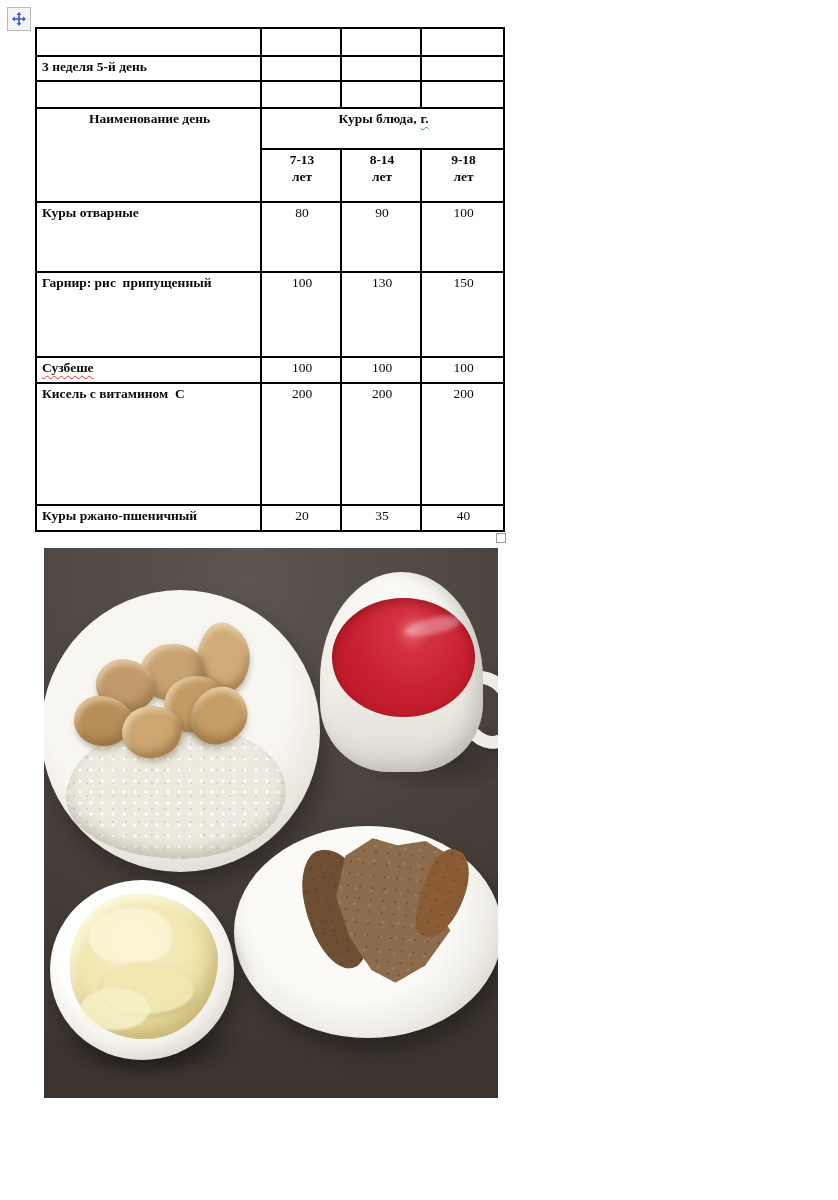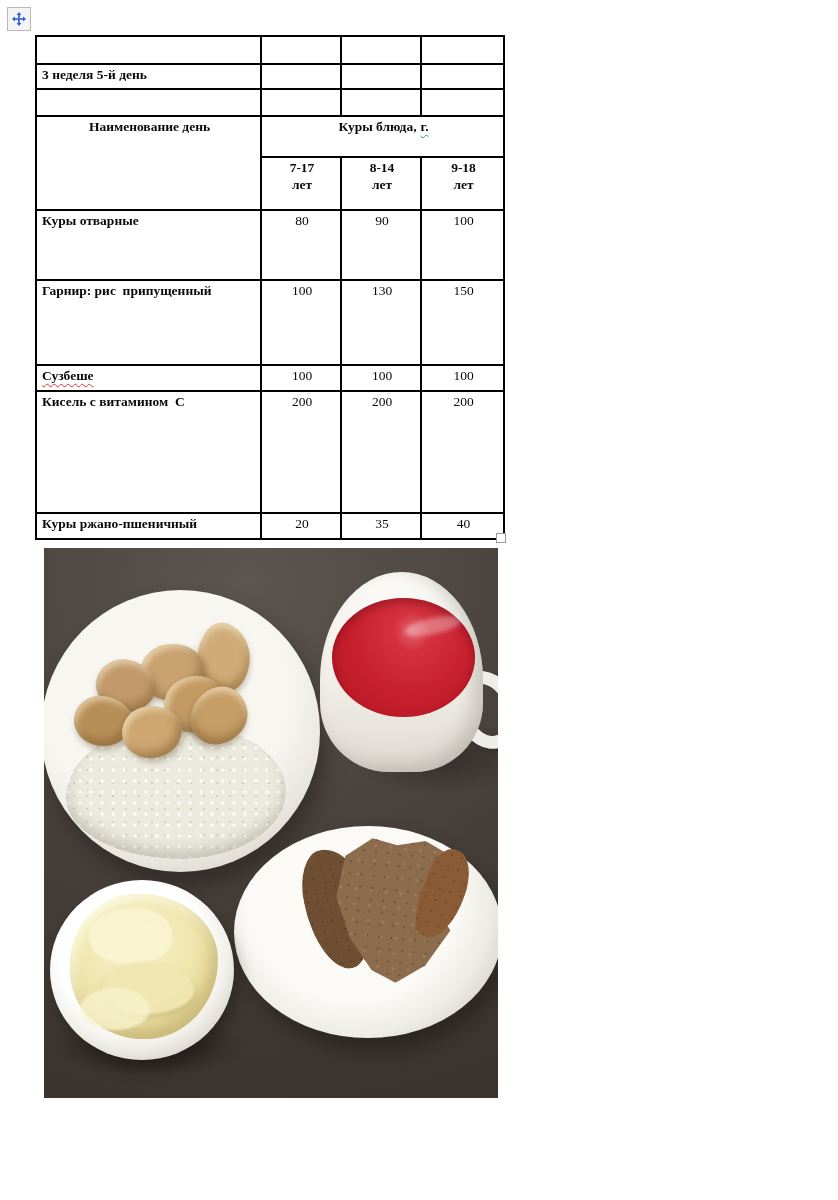--- a/index.html
+++ b/index.html
@@ -6,21 +6,21 @@
   .page{position:relative;width:838px;height:1200px;background:#ffffff;overflow:hidden;
         font-family:"Liberation Serif","DejaVu Serif",serif;color:#0a0a0a;}
 
   
   .move-handle{position:absolute;left:7px;top:7px;width:24px;height:24px;background:#f4f4f4;
                border:1px solid #b9b9b9;box-sizing:border-box;display:flex;align-items:center;justify-content:center;}
   .resize-handle{position:absolute;left:496px;top:533px;width:10px;height:10px;background:#fefefe;
                  border:1px solid #9a9a9a;box-sizing:border-box;}
 
   
-  table.menu{position:absolute;left:35px;top:35px;width:468px;border-collapse:collapse;table-layout:fixed;}
+  table.menu{position:absolute;left:35px;top:27px;width:468px;border-collapse:collapse;table-layout:fixed;}
   table.menu td{border:2px solid #000;vertical-align:top;font-size:13.5px;line-height:1.25;
                 padding:2px 3px 0 5px;overflow:hidden;box-sizing:border-box;}
   td.namecol{white-space:pre-wrap;font-weight:bold;}
   td.num{text-align:center;padding-left:0;padding-right:0;}
   td.b{font-weight:bold;}
   td.center-mid{text-align:center;vertical-align:middle;padding:0;}
   .misspell{text-decoration:underline wavy #e0312b;text-decoration-thickness:1px;text-underline-offset:3px;}
   .grammar{text-decoration:underline wavy #2d9e2d;text-decoration-thickness:1px;text-underline-offset:3px;margin-left:4px;}
 
   
@@ -118,21 +118,21 @@
       <td></td>
       <td></td>
       <td></td>
       <td></td>
     </tr>
     <tr style="height:41px">
       <td rowspan="2" class="b center-mid"><span>Наименование день</span></td>
       <td colspan="3" class="b center-mid"><span>Куры блюда,</span><span class="grammar">г.</span></td>
     </tr>
     <tr style="height:53px">
-      <td class="b center-mid"><span>7-17</span><br><span>лет</span></td>
+      <td class="b center-mid"><span>7-13</span><br><span>лет</span></td>
       <td class="b center-mid"><span>8-14</span><br><span>лет</span></td>
       <td class="b center-mid"><span>9-18</span><br><span>лет</span></td>
     </tr>
     <tr style="height:70px">
       <td class="namecol"><span>Куры отварные</span></td>
       <td class="num"><span>80</span></td>
       <td class="num"><span>90</span></td>
       <td class="num"><span>100</span></td>
     </tr>
     <tr style="height:85px">

